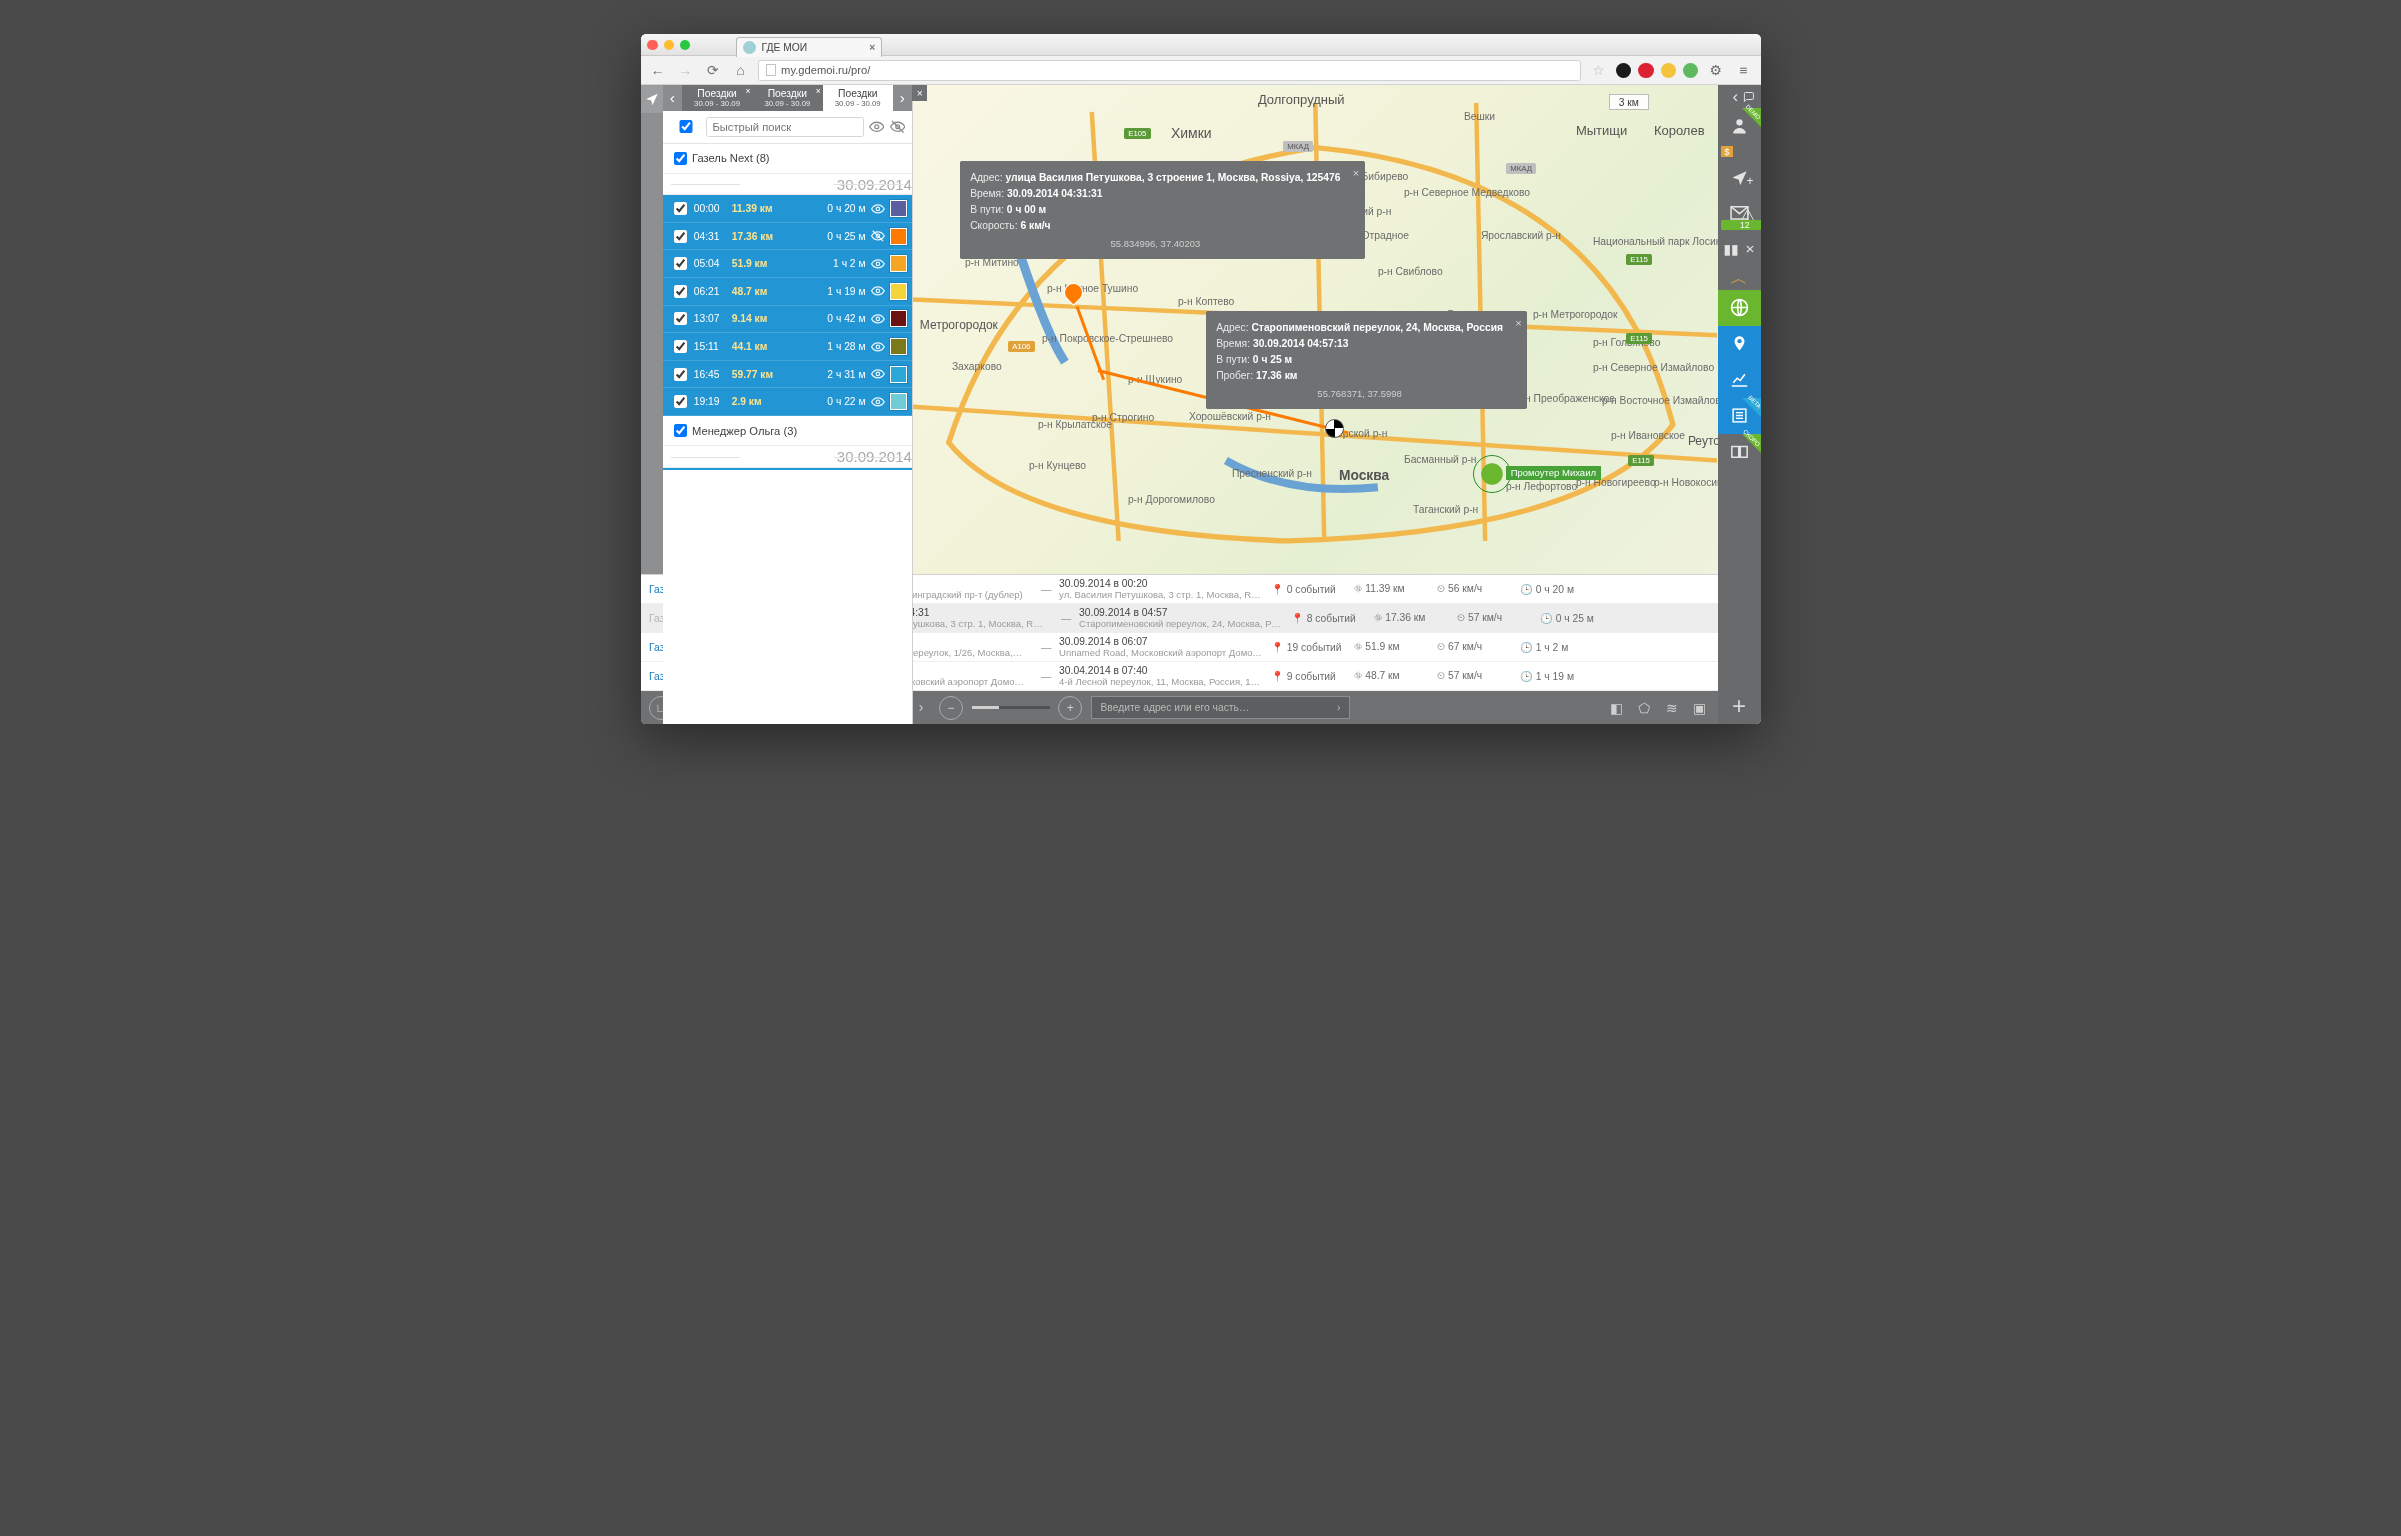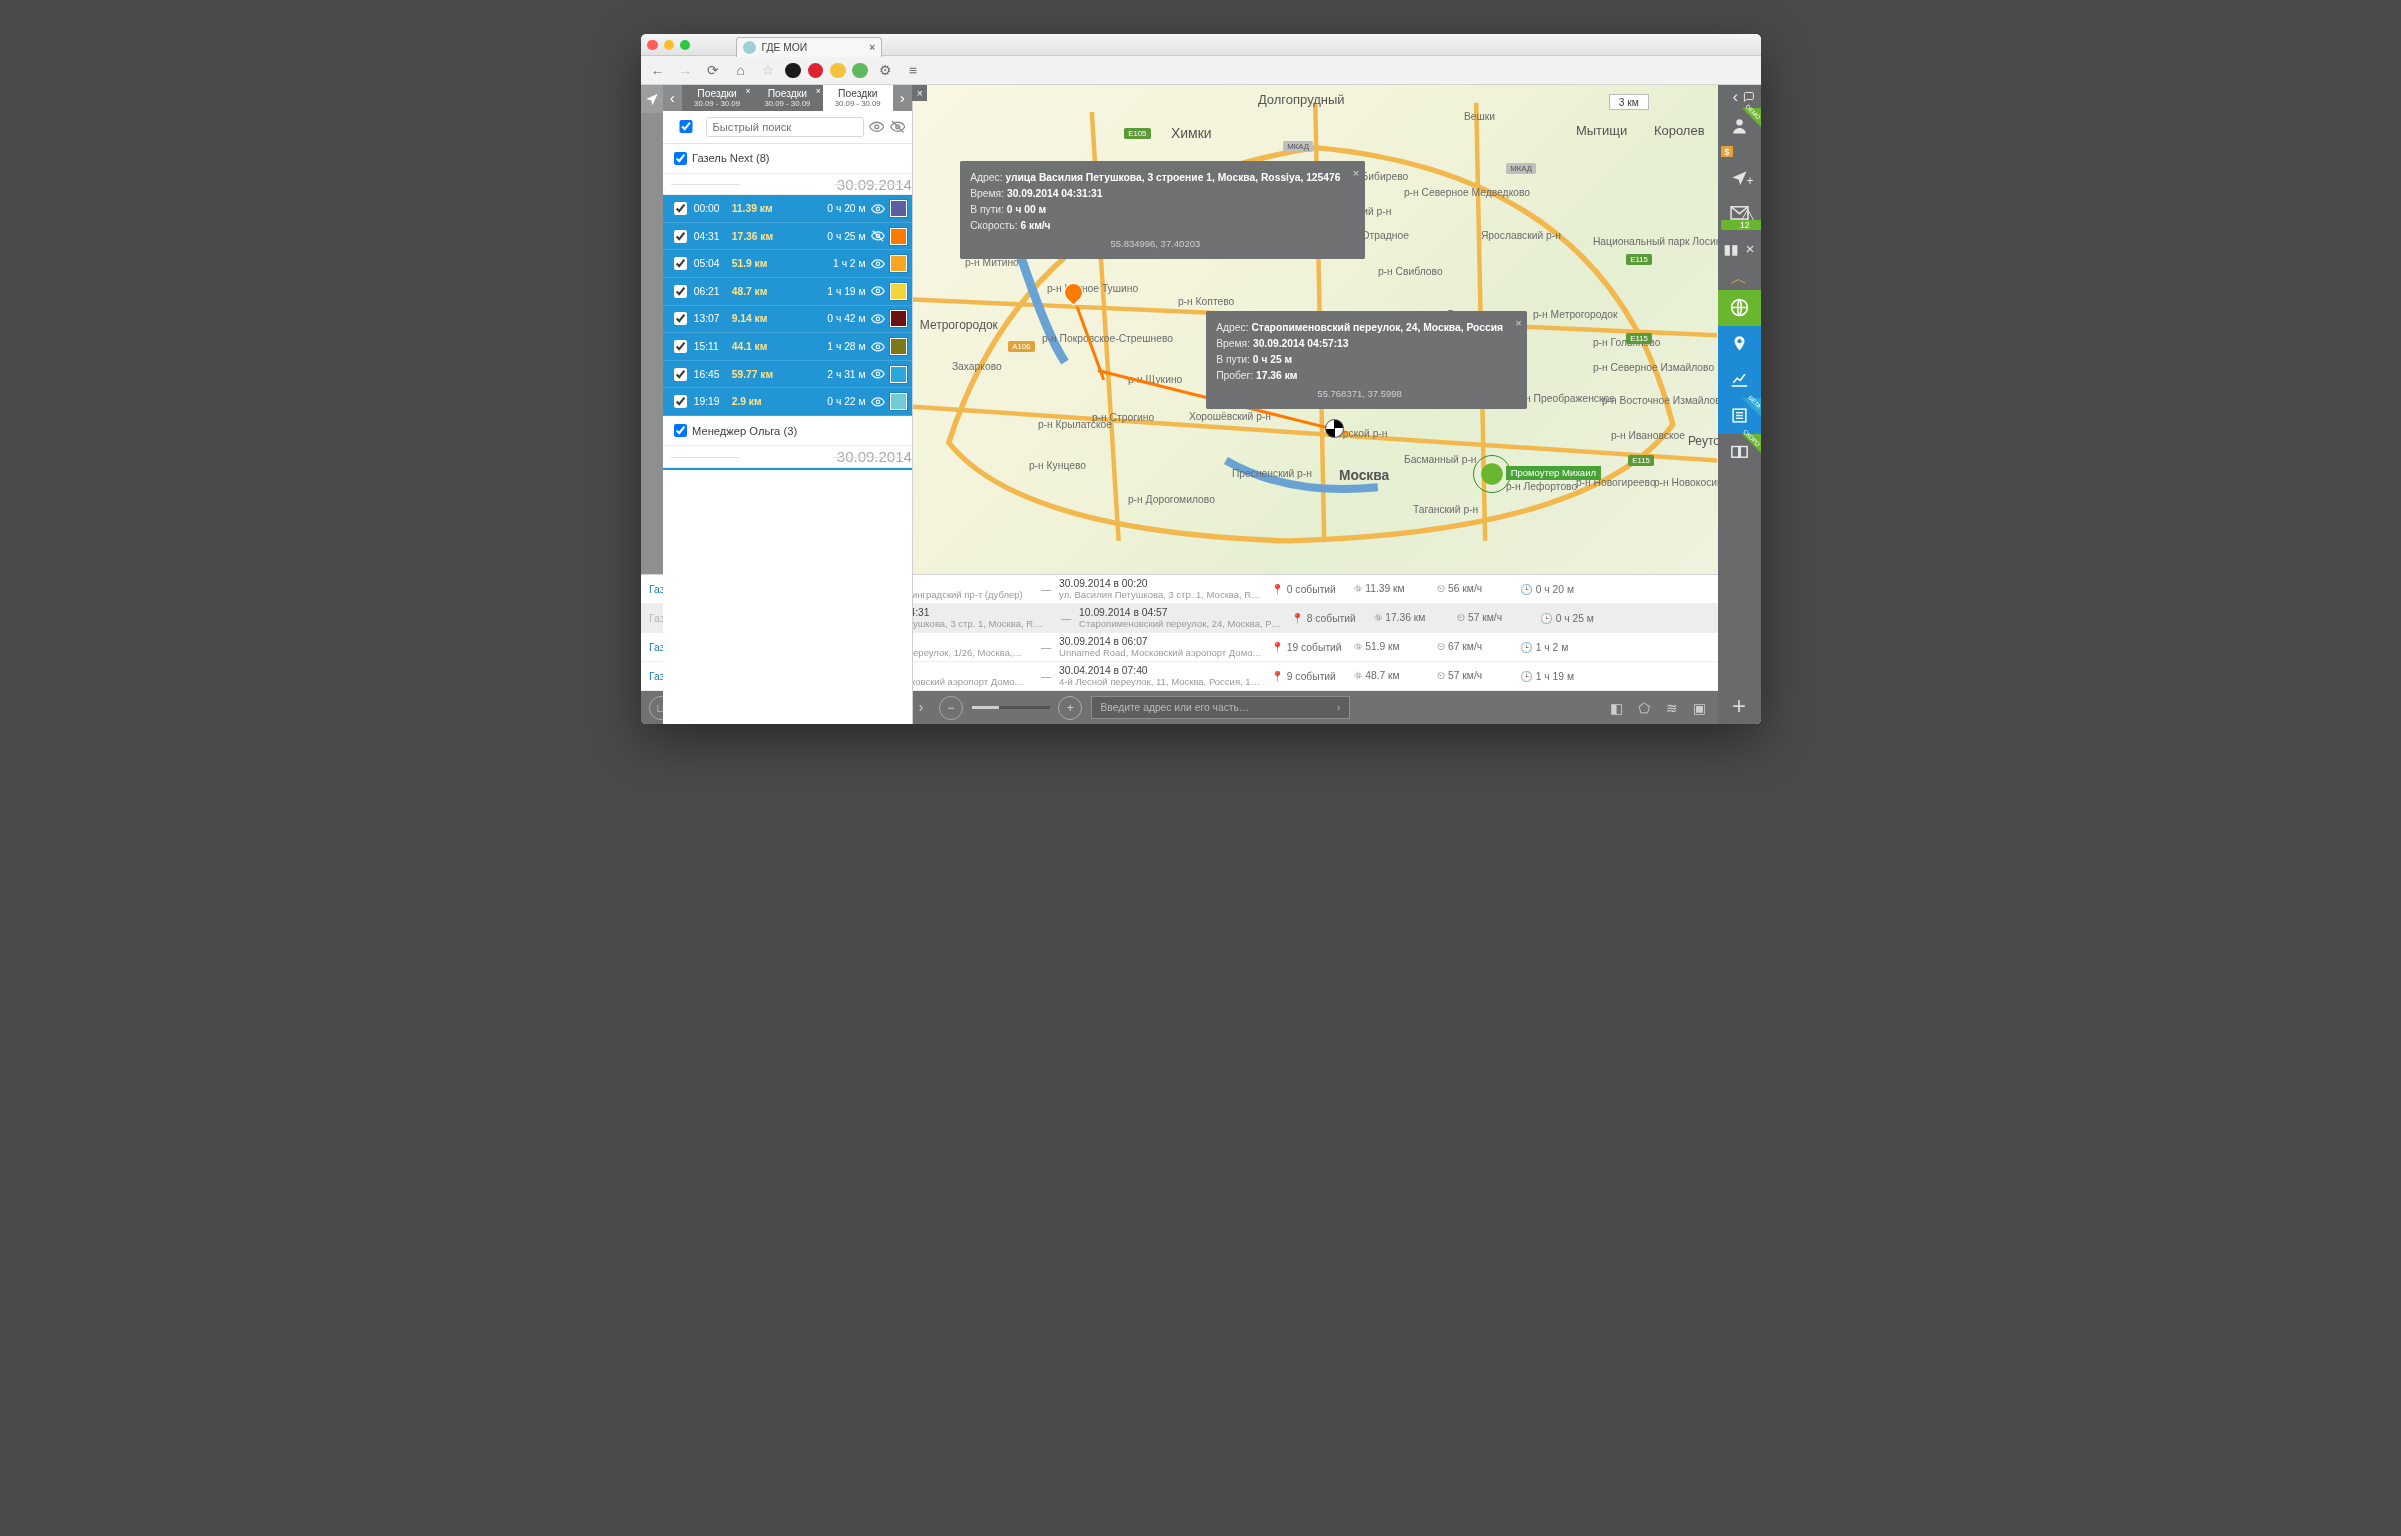--- a/index.html
+++ b/index.html
@@ -115,20 +115,24 @@
       <span>ГДЕ МОИ</span>
       <span class="tabclose">×</span>
     </div>
   </div>
 
   <div class="toolbar">
     <span class="tb-btn">←</span>
     <span class="tb-btn" style="opacity:.4">→</span>
     <span class="tb-btn">⟳</span>
     <span class="tb-btn">⌂</span>
+    <div class="omni">
+      <span class="blank"></span>
+      <span>my.gdemoi.ru/pro/</span>
+    </div>
     <span class="tb-btn" style="color:#bdbdbd">☆</span>
     <span class="ext" style="background:#1b1b1b"></span>
     <span class="ext" style="background:#d23"></span>
     <span class="ext" style="background:#f3c33c"></span>
     <span class="ext" style="background:#5fb95f"></span>
     <span class="tb-btn">⚙</span>
     <span class="tb-btn">≡</span>
   </div>
 
   <div class="app">
@@ -491,21 +495,21 @@
    </div>
           <div class="brow sel">
      <div class="name">Газель Next:</div>
      <span style="margin-right:6.9px;color:#c9c9c9">👁</span>
      <div class="col">
               <div class="t">30.09.2014 в 04:31</div>
               <div class="a">ул. Василия Петушкова, 3 стр. 1, Москва, Rossiya</div>
             </div>
      <div class="dash">—</div>
      <div class="col">
-              <div class="t">10.09.2014 в 04:57</div>
+              <div class="t">30.09.2014 в 04:57</div>
               <div class="a">Старопименовский переулок, 24, Москва, Россия</div>
             </div>
      <div class="stat">📍 8 событий</div>
      <div class="stat">⛗ 17.36 км</div>
      <div class="stat">⏲ 57 км/ч</div>
      <div class="stat">🕒 0 ч 25 м</div>
    </div>
           <div class="brow ">
      <div class="name">Газель Next:</div>
 

